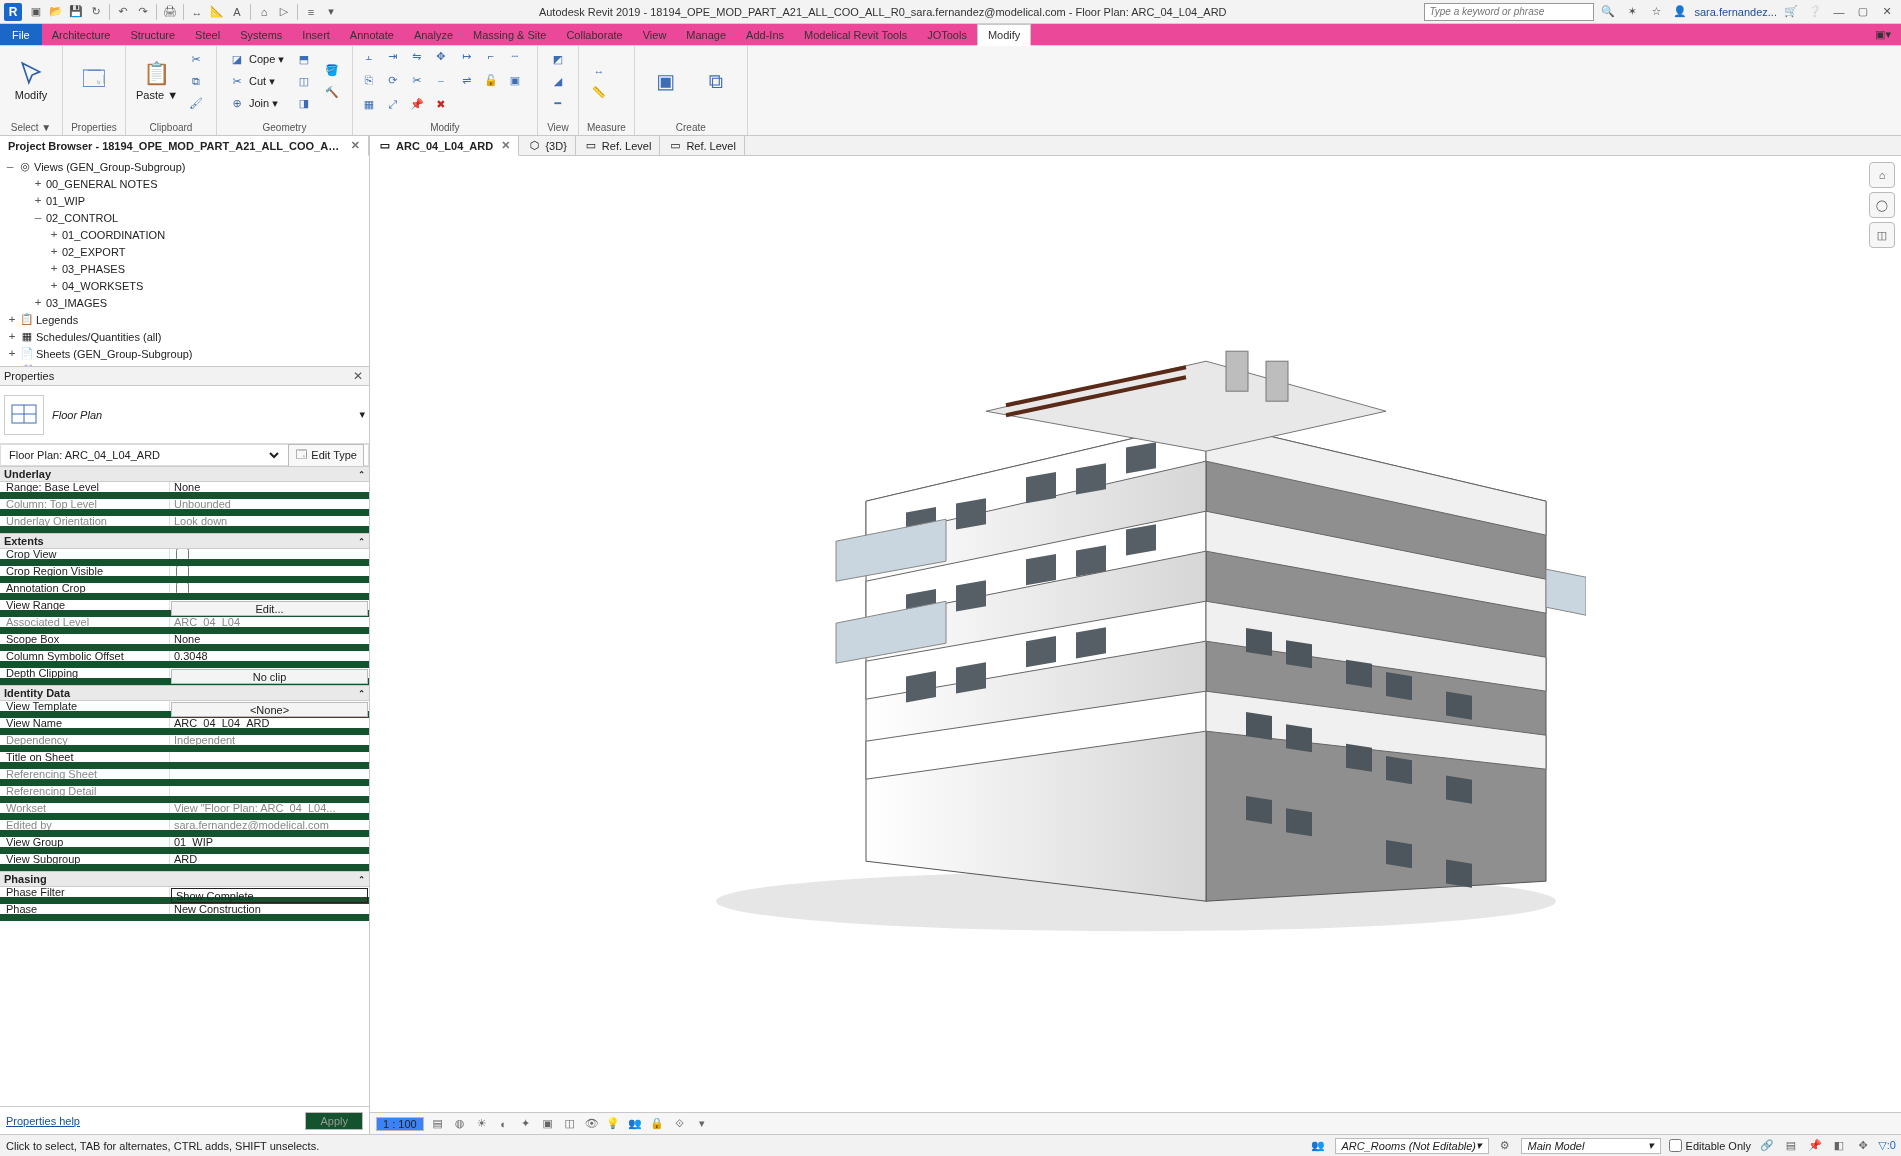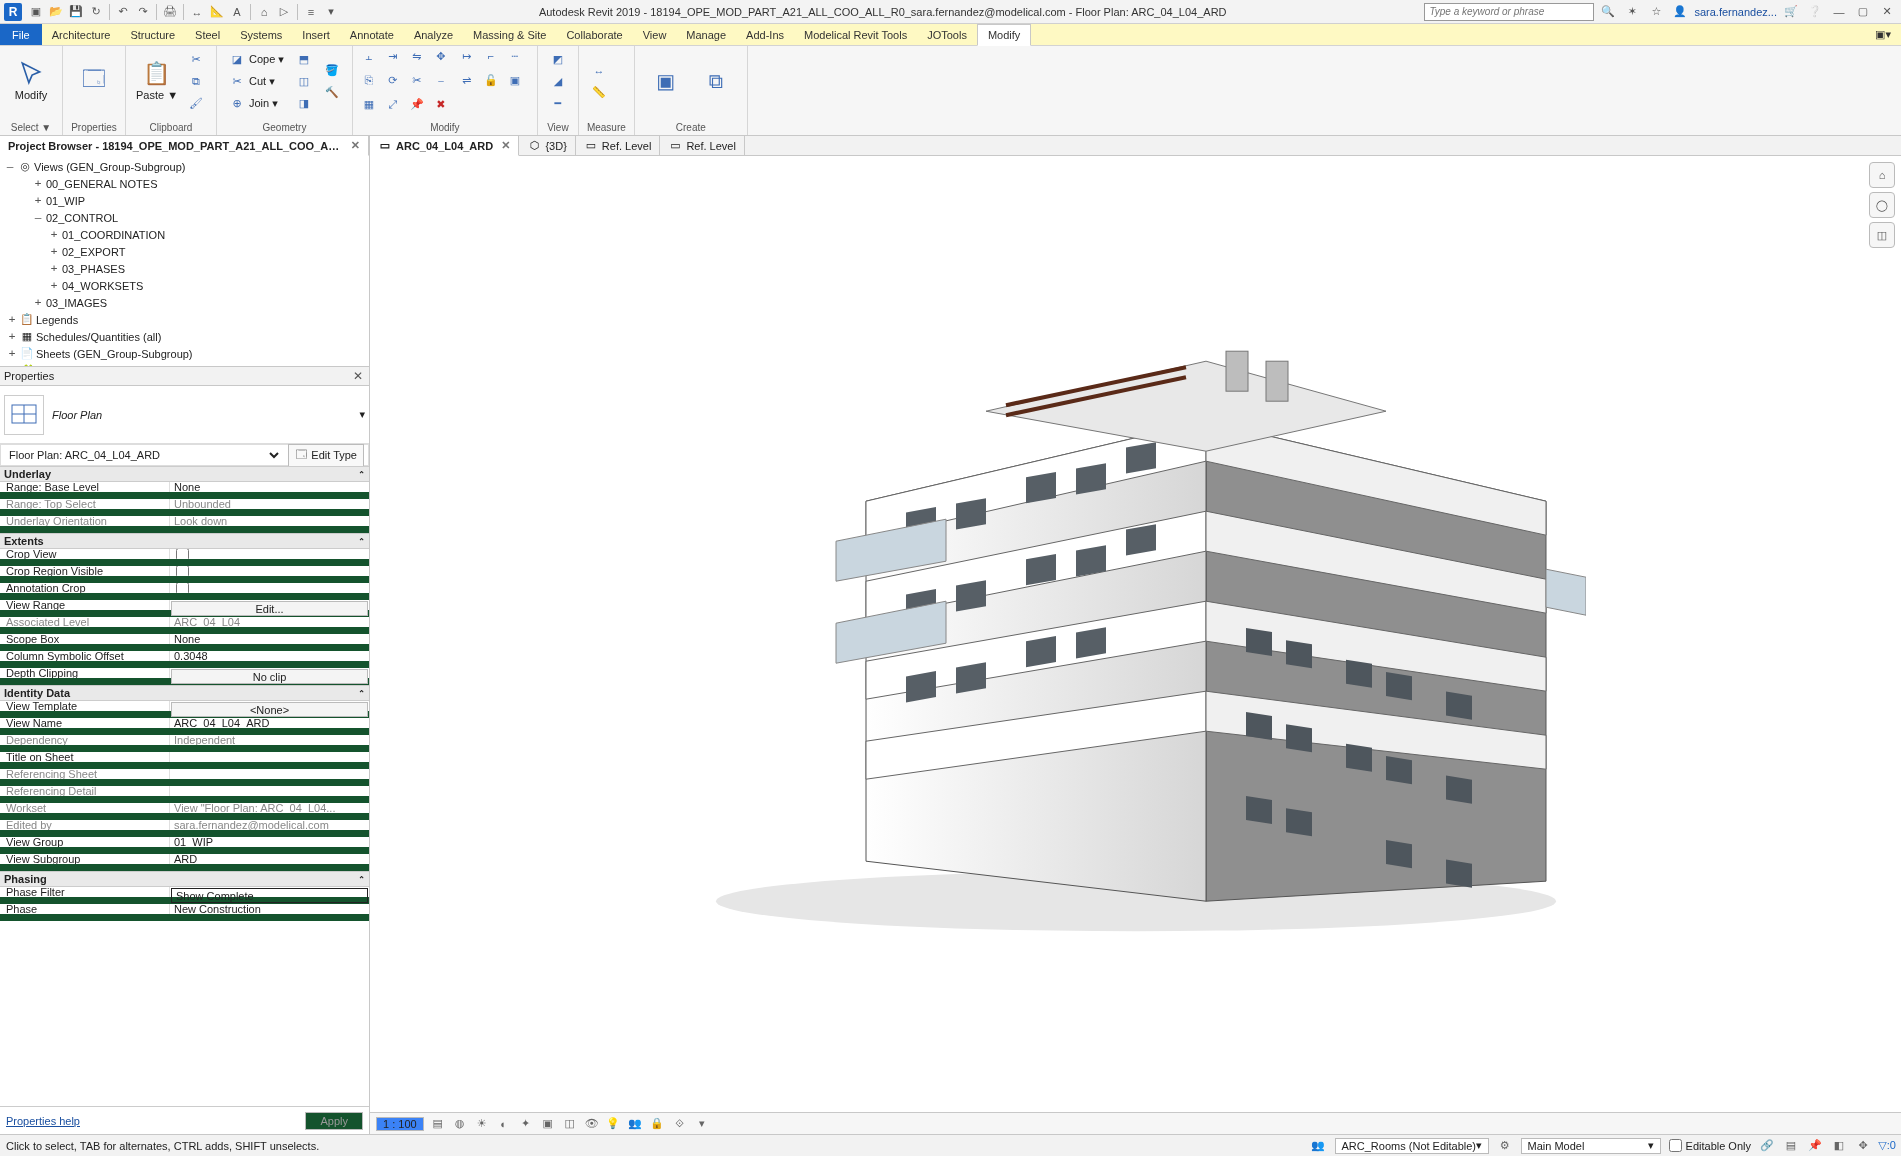--- a/index.html
+++ b/index.html
@@ -4,21 +4,21 @@
   <style>
     * { margin:0; padding:0; box-sizing:border-box; font-family:"Segoe UI",Arial,sans-serif; font-size:11px; color:#222; }
     body { background:#fff; width:1901px; height:1156px; overflow:hidden; display:flex; flex-direction:column; }
     .qat { height:24px; background:#f3f3f3; border-bottom:1px solid #d0d0d0; display:flex; align-items:center; padding:0 4px; }
     .r-logo { width:18px; height:18px; background:#1a67c7; color:#fff; display:flex; align-items:center; justify-content:center; font-weight:bold; border-radius:2px; margin-right:4px; font-size:12px; }
     .qat-btn { width:18px; height:18px; display:flex; align-items:center; justify-content:center; color:#555; margin:0 1px; cursor:pointer; }
     .qat-sep { width:1px; height:16px; background:#c0c0c0; margin:0 3px; }
     .titlebar-title { flex:1; text-align:center; font-size:11px; color:#333; }
     .qat-right { display:flex; align-items:center; gap:4px; }
     .search-box { width:170px; height:18px; border:1px solid #999; background:#fff; padding:0 4px; font-style:italic; color:#888; font-size:10px; }
-    .ribbon-tabs { height:22px; background:#fef9c3; display:flex; align-items:stretch; border-bottom:1px solid #d3d3d3;}
+    .ribbon-tabs { height:22px; background:#ec4899; display:flex; align-items:stretch; border-bottom:1px solid #d3d3d3;}
     .file-tab { background:#1a67c7; color:#fff; padding:0 12px; display:flex; align-items:center; font-size:11px; }
     .r-tab { padding:0 10px; display:flex; align-items:center; color:#333; cursor:pointer; }
     .r-tab.active { background:#fff; border:1px solid #c8c8c8; border-bottom:1px solid #fff; margin-bottom:-1px; }
     .ribbon-body { height:90px; background:#f6f6f6; border-bottom:1px solid #c8c8c8; display:flex; }
     .r-panel { border-right:1px solid #d6d6d6; padding:2px 8px; display:flex; flex-direction:column; justify-content:space-between; }
     .r-panel-tools { display:flex; gap:4px; align-items:flex-start; flex:1;}
     .r-panel-label { text-align:center; font-size:10px; color:#555; padding-top:2px;}
     .big-btn { display:flex; flex-direction:column; align-items:center; justify-content:center; width:46px; height:66px; gap:2px;}
     .big-btn svg, .big-btn .icn { width:26px; height:26px; }
     .small-row { display:flex; flex-direction:column; gap:2px; justify-content:center; height:66px;}
@@ -58,21 +58,21 @@
     .view-tabs { height:20px; background:#f2f2f2; border-bottom:1px solid #c8c8c8; display:flex; align-items:stretch;}
     .vtab { display:flex; align-items:center; gap:4px; padding:0 8px; border-right:1px solid #c8c8c8; font-size:11px; color:#444; cursor:pointer; max-width:180px; overflow:hidden; white-space:nowrap;}
     .vtab.active { background:#fff; font-weight:bold; border-bottom:1px solid #fff; margin-bottom:-1px;}
     .vtab .tab-x { color:#777; margin-left:4px;}
     .viewport { flex:1; background:linear-gradient(#fff,#fff); position:relative; overflow:hidden;}
     .view-controls { height:22px; border-top:1px solid #c8c8c8; background:#f6f6f6; display:flex; align-items:center; padding:0 6px; gap:6px; font-size:11px; color:#555;}
     .scale-box { border:1px solid #bbb; background:#3b82f6; padding:0 6px;}
     .vc-icn { width:16px; height:16px; display:inline-flex; align-items:center; justify-content:center; color:#666; cursor:pointer;}
     .statusbar { height:22px; background:#f2f2f2; border-top:1px solid #c8c8c8; display:flex; align-items:center; padding:0 6px; font-size:11px; color:#333; justify-content:space-between;}
     .status-section { display:flex; align-items:center; gap:8px;}
-    .status-combo { border:1px solid #bbb; background:#fff; padding:0 6px; min-width:140px; height:16px; display:flex; align-items:center; justify-content:space-between;}
+    .status-combo { border:1px solid #bbb; background:#fff; padding:0 6px; min-width:140px; height:16px; display:flex; align-items:center; justify-content:space-between;font-style:italic;}
     
     .navwidgets { position:absolute; right:6px; top:6px; display:flex; flex-direction:column; gap:4px; }
     .navbtn { width:26px; height:26px; border:1px solid #bbb; background:#f6f6f6; border-radius:4px; display:flex; align-items:center; justify-content:center; color:#555;}
     
     .building-svg { position:absolute; left:50%; top:50%; transform:translate(-50%,-52%); }
   </style>
 </head>
 <body>
 
 <div class="qat">
@@ -383,21 +383,21 @@
     <div class="prop-table" id="prop-table">
         <div class="prop-group-h">
           <span>Underlay</span>
           <span style="font-size:8px;">⌃</span>
         </div>
         <div class="prop-row">
           <div class="prop-k">Range: Base Level</div>
           <div class="prop-v">None</div>
         </div>
         <div class="prop-row">
-          <div class="prop-k dim">Range: Top Select</div>
+          <div class="prop-k dim">Column: Top Level</div>
           <div class="prop-v dim">Unbounded</div>
         </div>
         <div class="prop-row">
           <div class="prop-k dim">Underlay Orientation</div>
           <div class="prop-v dim">Look down</div>
         </div>
         <div class="prop-group-h">
           <span>Extents</span>
           <span style="font-size:8px;">⌃</span>
         </div>

